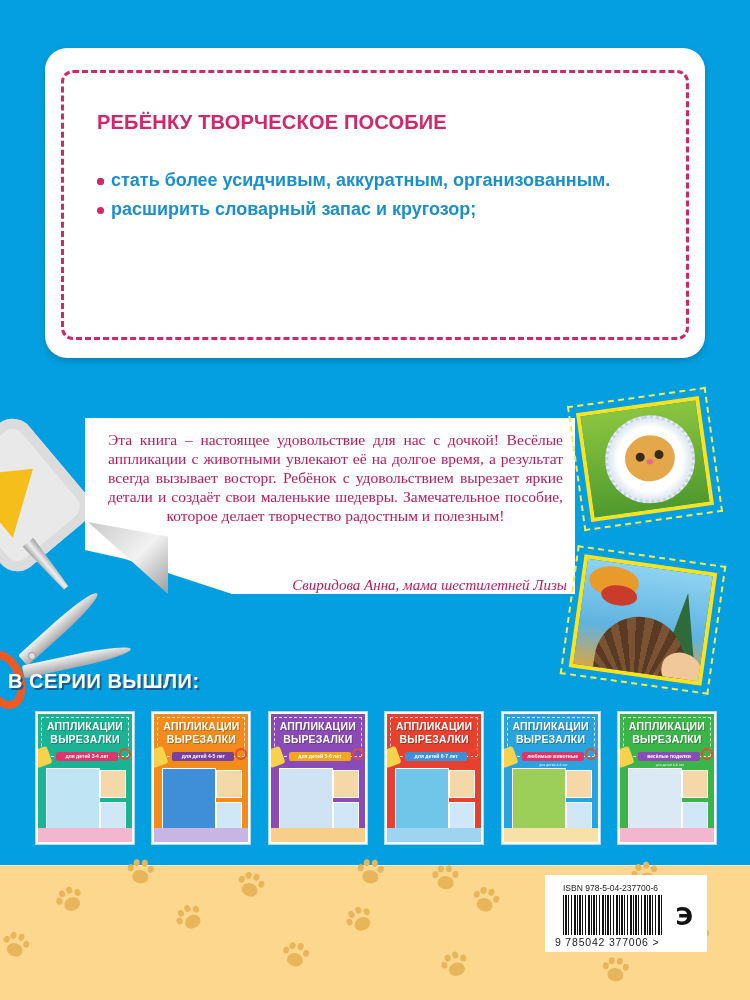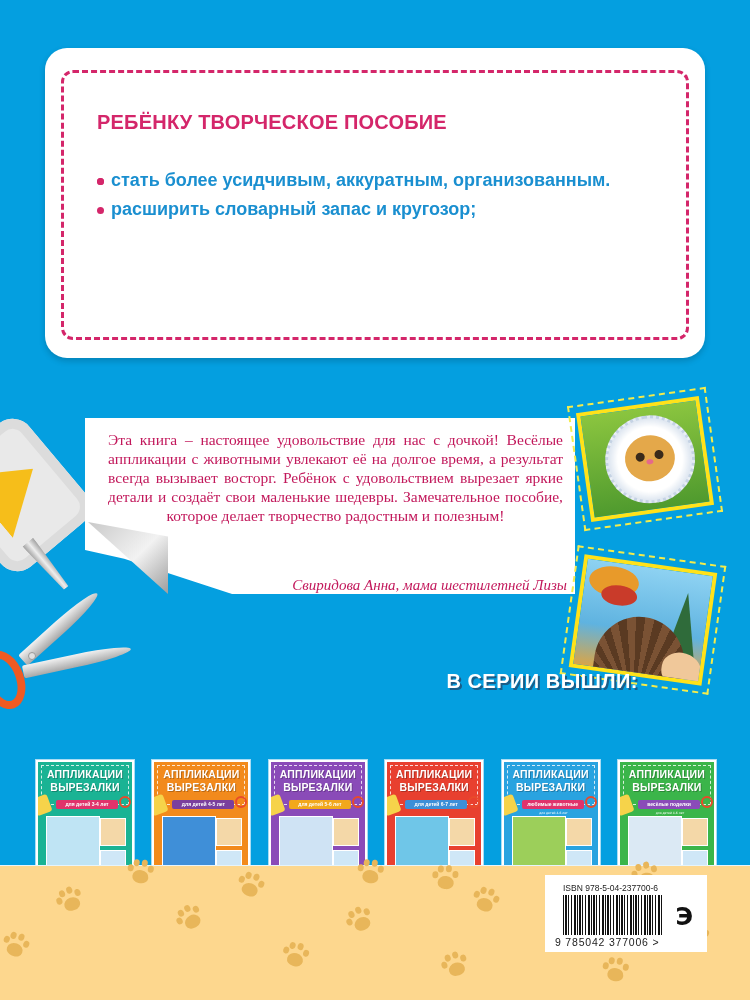--- a/index.html
+++ b/index.html
@@ -108,34 +108,33 @@
     transform: rotate(-12deg); border-radius: 2px 50% 50% 2px;
   }
   .scissor-handle {
     left: -16px; top: 650px; width: 40px; height: 60px; border: 8px solid #f05a22; border-radius: 50%;
     transform: rotate(-20deg);
   }
   .scissor-pivot { left: 28px; top: 652px; width: 8px; height: 8px; border-radius: 50%; background: #e0e0e0; border: 1px solid #999; }
 
   
   .series-title {
-    left: 0; top: 670px; width: 638px; text-align: right;
+    left: 8px; top: 670px; width: 638px; text-align: left;
     font-family: "Liberation Sans", sans-serif; font-weight: bold; font-size: 20px;
     color: #ffffff; letter-spacing: 0.5px;
     text-shadow: 2px 2px 0 #1a5d88;
   }
   .books {
     left: 36px; top: 712px; width: 680px; height: 130px;
     display: flex; justify-content: space-between;
   }
   .book {
     width: 98px; height: 132px; position: relative;
     border: 2px solid #ffffff; box-shadow: 0 0 0 1px #a9dcf3;
     overflow: hidden;
-    margin-top: 48px;
   }
   .book-dash { position: absolute; left: 3px; top: 3px; right: 3px; height: 40px; border: 1px dashed rgba(255,255,255,0.8); }
   .book-title {
     position: absolute; left: 0; top: 6px; width: 100%; text-align: center;
     color: #ffffff; font-family: "Liberation Sans", sans-serif; font-weight: bold;
     font-size: 10.5px; line-height: 13px; letter-spacing: 0.2px;
     text-shadow: 1px 1px 0 rgba(0,0,0,0.25);
   }
   .book-badge {
     position: absolute; left: 18px; top: 38px; width: 62px; height: 9px;

